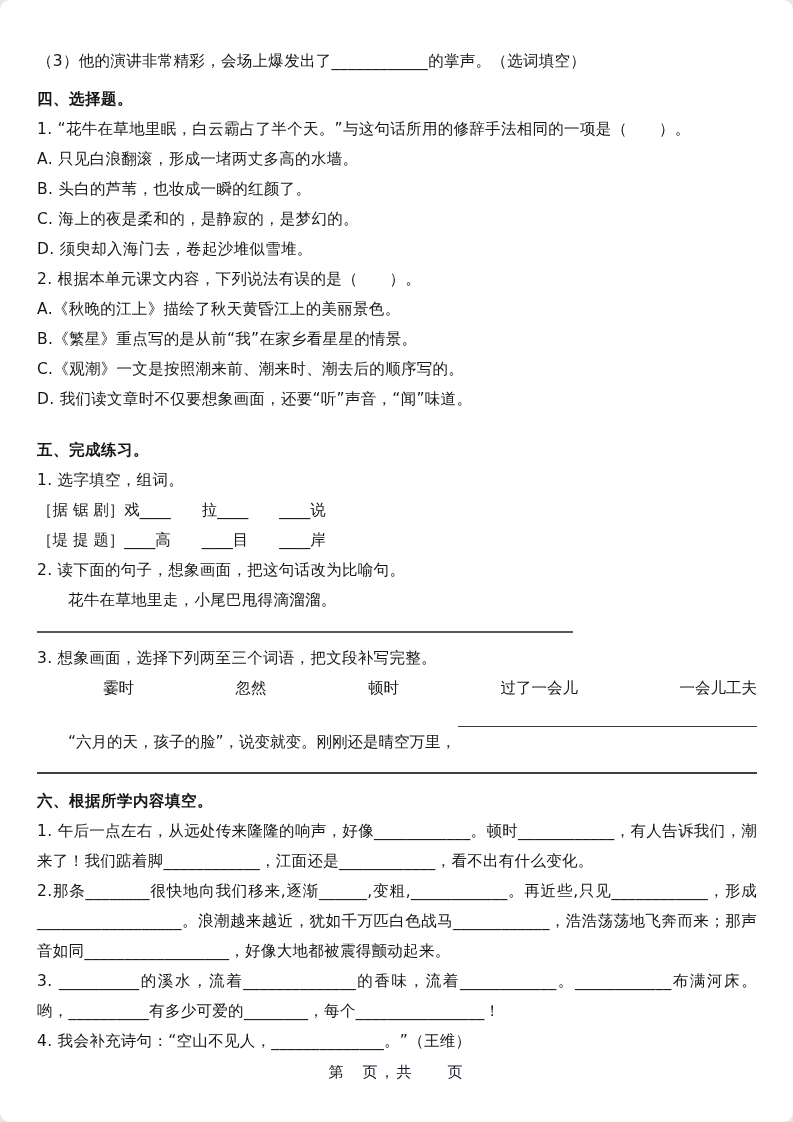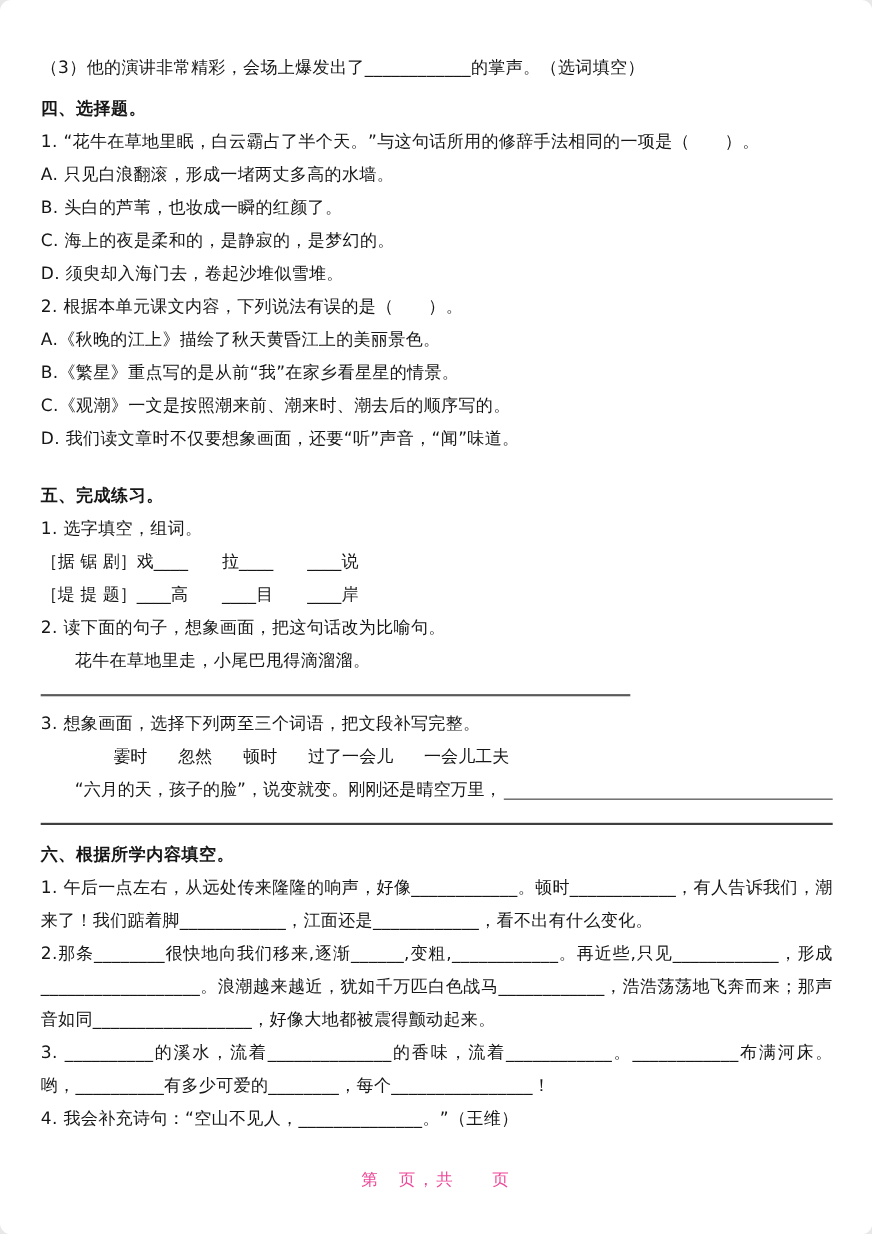--- a/index.html
+++ b/index.html
@@ -44,26 +44,27 @@
     line-height: 30px;
     white-space: nowrap;
     flex-direction: column;
   }
   .word-bank {
     display: flex;
     gap: 28px;
     line-height: 30px;
     padding-left: 66px;
     flex-wrap: nowrap;
+    justify-content: space-between;
   }
   .flex-line {
     display: flex;
     line-height: 30px;
   }
-  .flex-line .lead { white-space: nowrap; }
+  .flex-line .lead { white-space: nowrap; margin-top: 24px; }
   .fill-blank {
     flex: 1 1 auto;
     border-bottom: 1.5px solid #3a3a3a;
     height: 23px;
     margin-left: 2px;
   }
   .answer-line {
     width: 536px;
     border-bottom: 2px solid #5a5a5a;
     height: 0;
@@ -75,21 +76,21 @@
     margin: 15px 0 12px 0;
   }
   .footer {
     position: absolute;
     bottom: 40px;
     left: 0;
     right: 0;
     text-align: center;
     font-size: 15px;
     letter-spacing: 2px;
-    color: #ec4899;
+    color: #0f172a;
   }
 </style>
 </head>
 <body>
 
 <div class="page">
   <div class="content">
 
     <div class="line">（3）他的演讲非常精彩，会场上爆发出了____________的掌声。（选词填空）</div>
 

